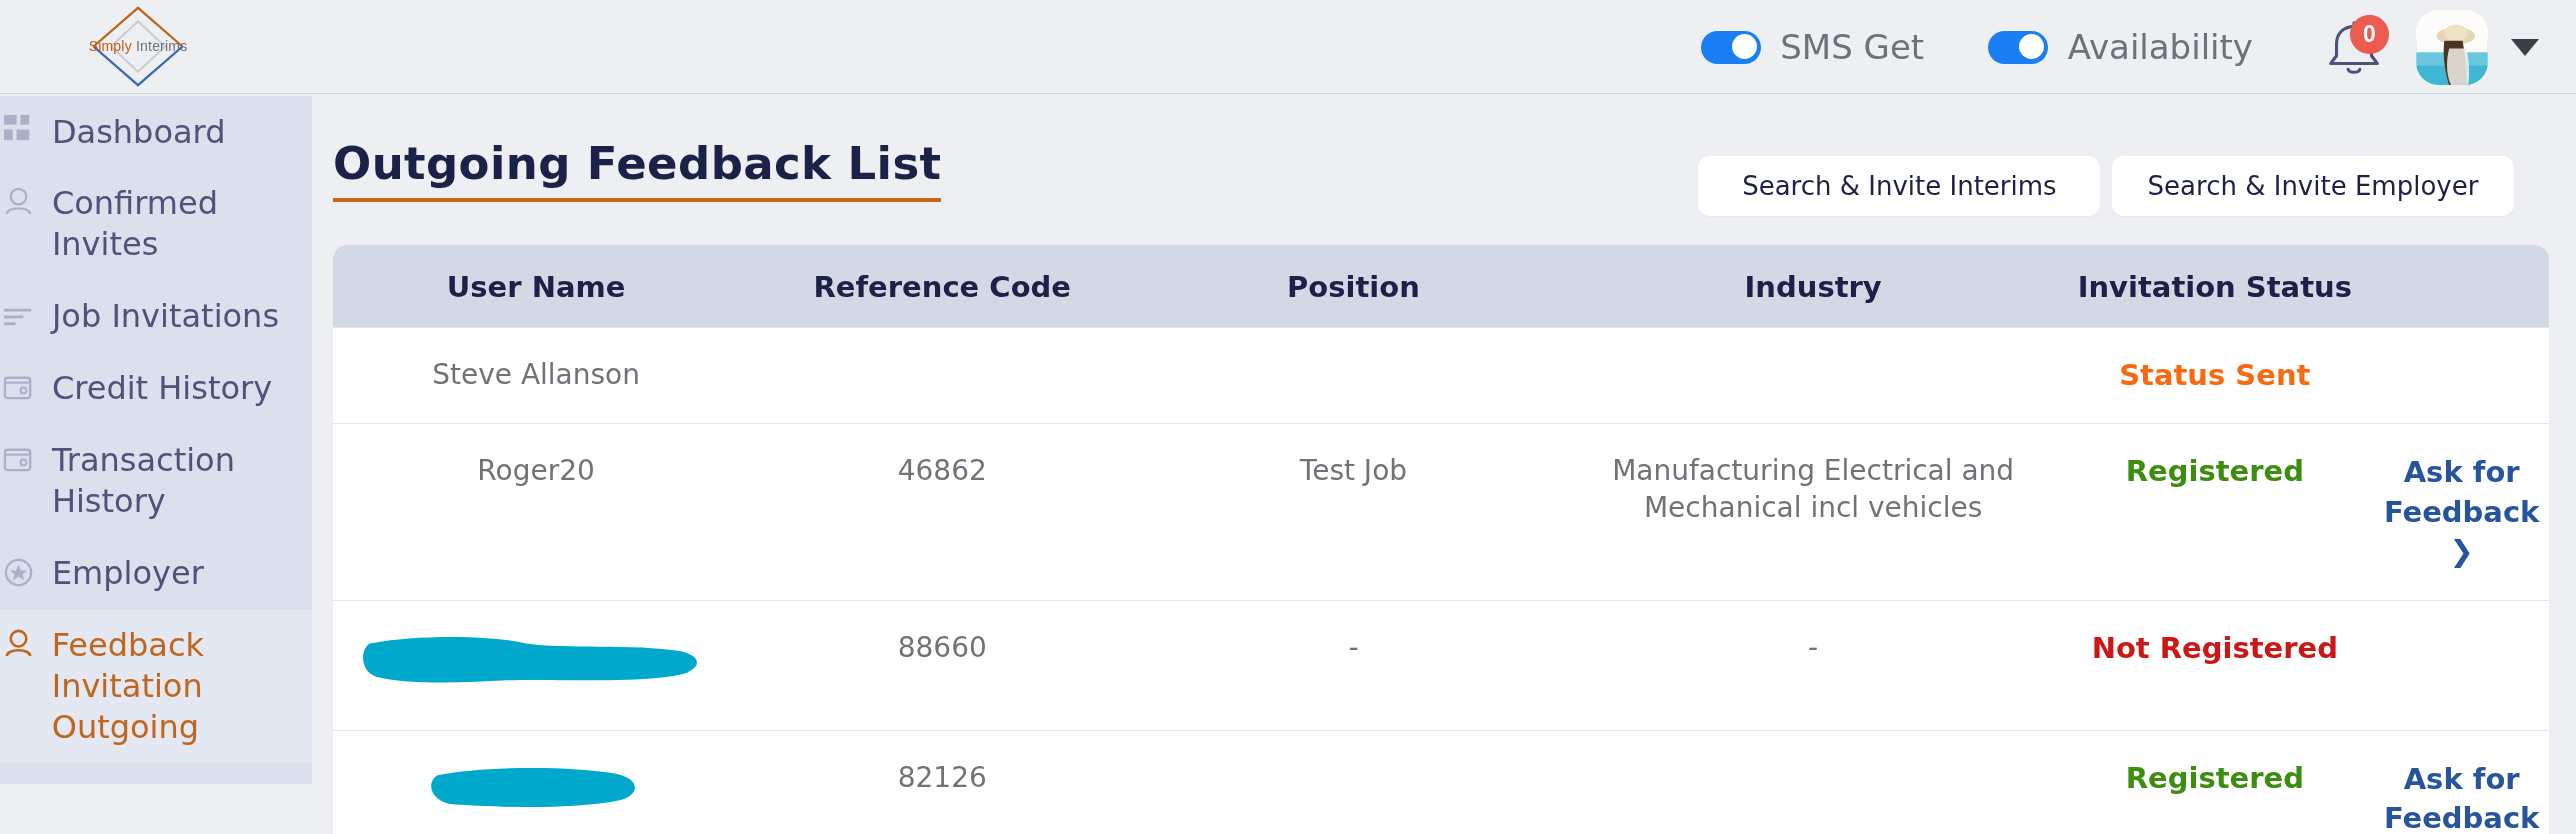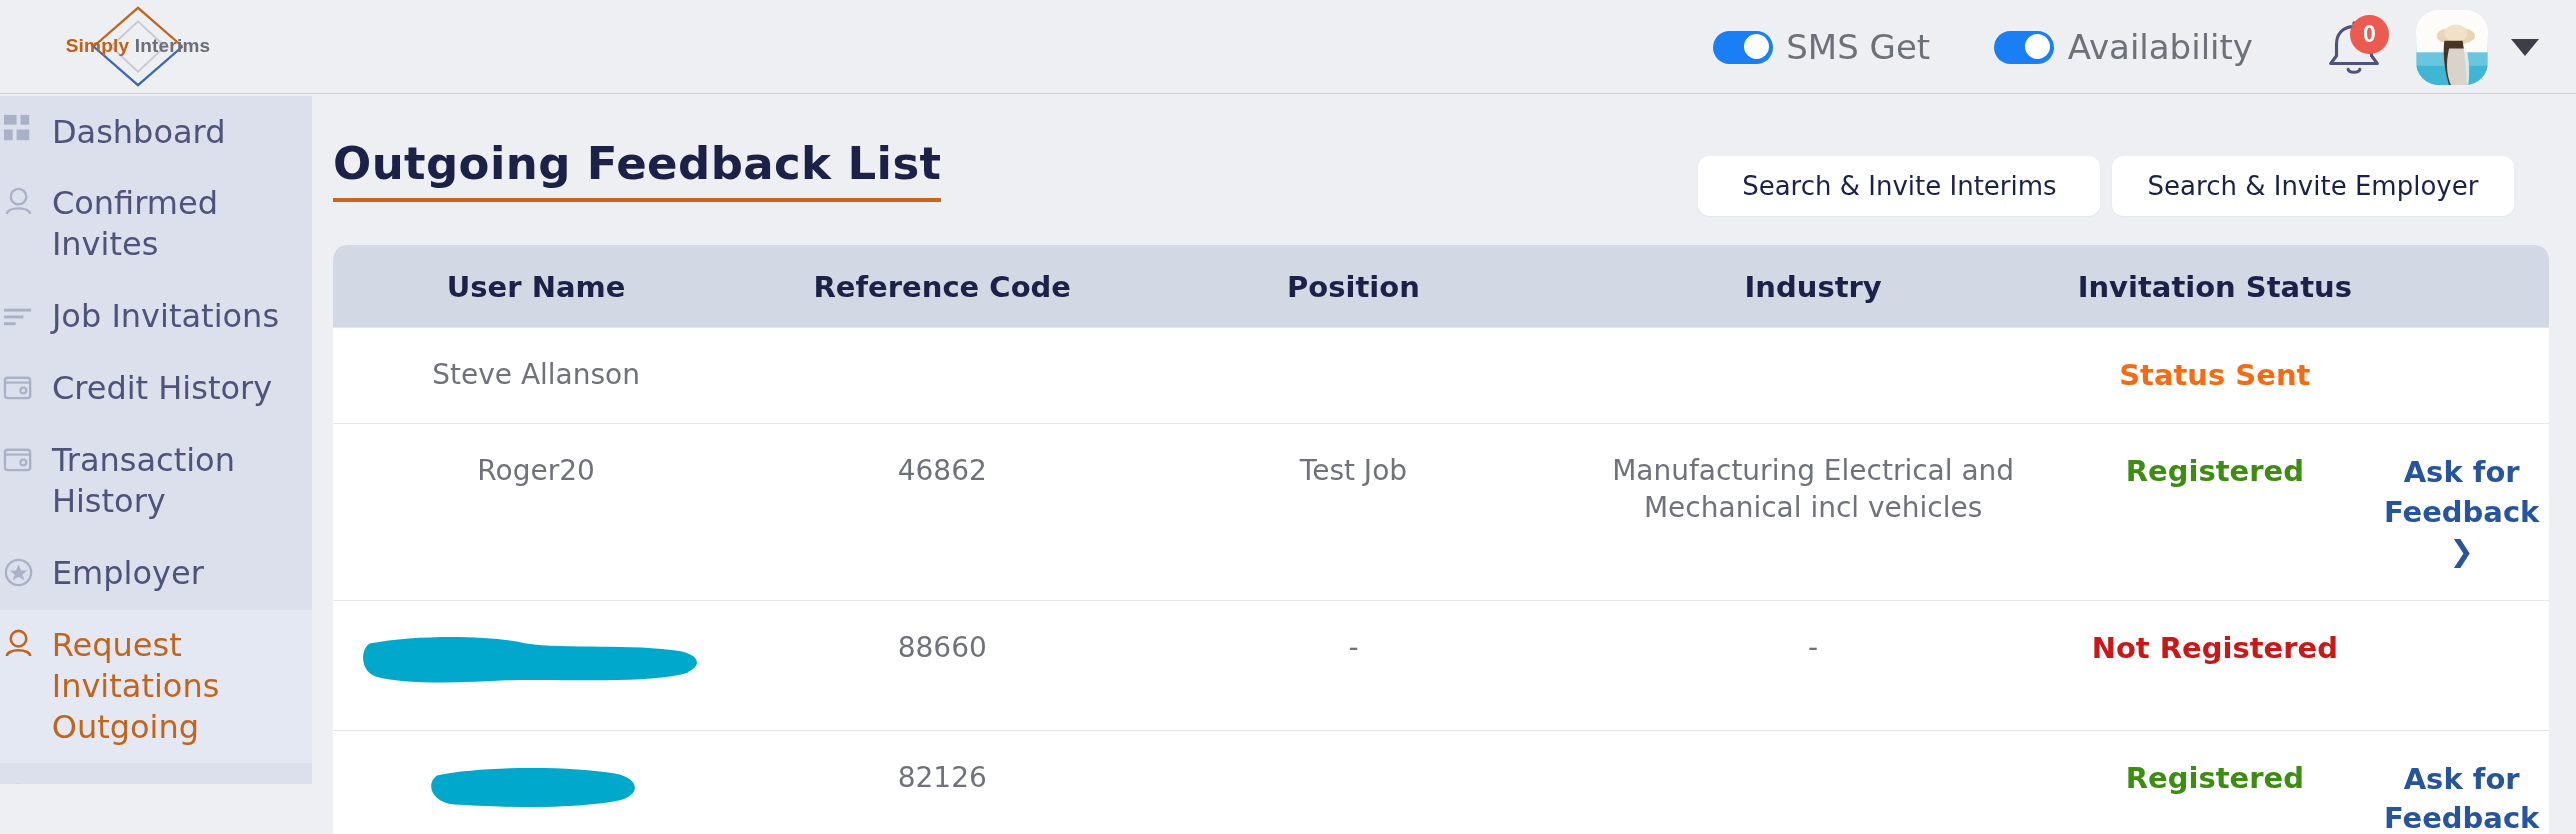--- a/index.html
+++ b/index.html
@@ -22,31 +22,31 @@
   .logo-wrap {
     position: absolute; left: 75px; top: 1.9px;
     width: 126px; height: 89px;
     display: flex; align-items: center; justify-content: center;
   }
   .logo-diamond { position: relative; width: 116px; height: 85px; }
   .logo-diamond svg { display: block; }
   .logo-text {
     position: absolute; left: 50%; top: 50%;
     transform: translate(-50%, -50%);
-    font-size: 19px; font-weight: bold; white-space: nowrap;
+    font-size: 14px; font-weight: normal; white-space: nowrap;
     letter-spacing: 0.2px;
   }
   .logo-text .t1 { color: #c25f18; }
   .logo-text .t2 { color: #6b6f78; }
 
   .top-right {
     position: absolute; right: 37px; top: 0;
     height: 94px; display: flex; align-items: center; gap: 0;
   }
-  .toggle-group { display: flex; align-items: center; margin-right: 64px; }
+  .toggle-group { display: flex; align-items: center; margin-right: 64px; gap: 6px; }
   .toggle {
     width: 60px; height: 33px; border-radius: 16.5px;
     background: #1a7ff5; position: relative; flex: none;
     margin-right: 13.5px; cursor: pointer;
   }
   .toggle .knob {
     position: absolute; top: 3.9px; right: 3.9px;
     width: 25px; height: 25px; border-radius: 50%;
     background: #ffffff;
   }
@@ -313,21 +313,21 @@
       <span class="lbl">Employer</span>
     </div>
 
     <div class="side-item active">
       <span class="ico">
         <svg width="33" height="33" viewBox="0 0 34 34">
           <circle cx="16" cy="12" r="8" fill="none" stroke="#c2651c" stroke-width="2.6"></circle>
           <path d="M4 30 C4 22 28 22 28 30" fill="none" stroke="#c2651c" stroke-width="2.6"></path>
         </svg>
       </span>
-      <span class="lbl">Request Invitations Outgoing</span>
+      <span class="lbl">Feedback Invitation Outgoing</span>
     </div>
 
     <div class="side-item">
       <span class="ico">
         <svg width="33" height="33" viewBox="0 0 34 34">
           <circle cx="16" cy="12" r="8" fill="none" stroke="#aab1c6" stroke-width="2.4"></circle>
           <path d="M4 30 C4 22 28 22 28 30" fill="none" stroke="#aab1c6" stroke-width="2.4"></path>
         </svg>
       </span>
       <span class="lbl">View Profile</span>

